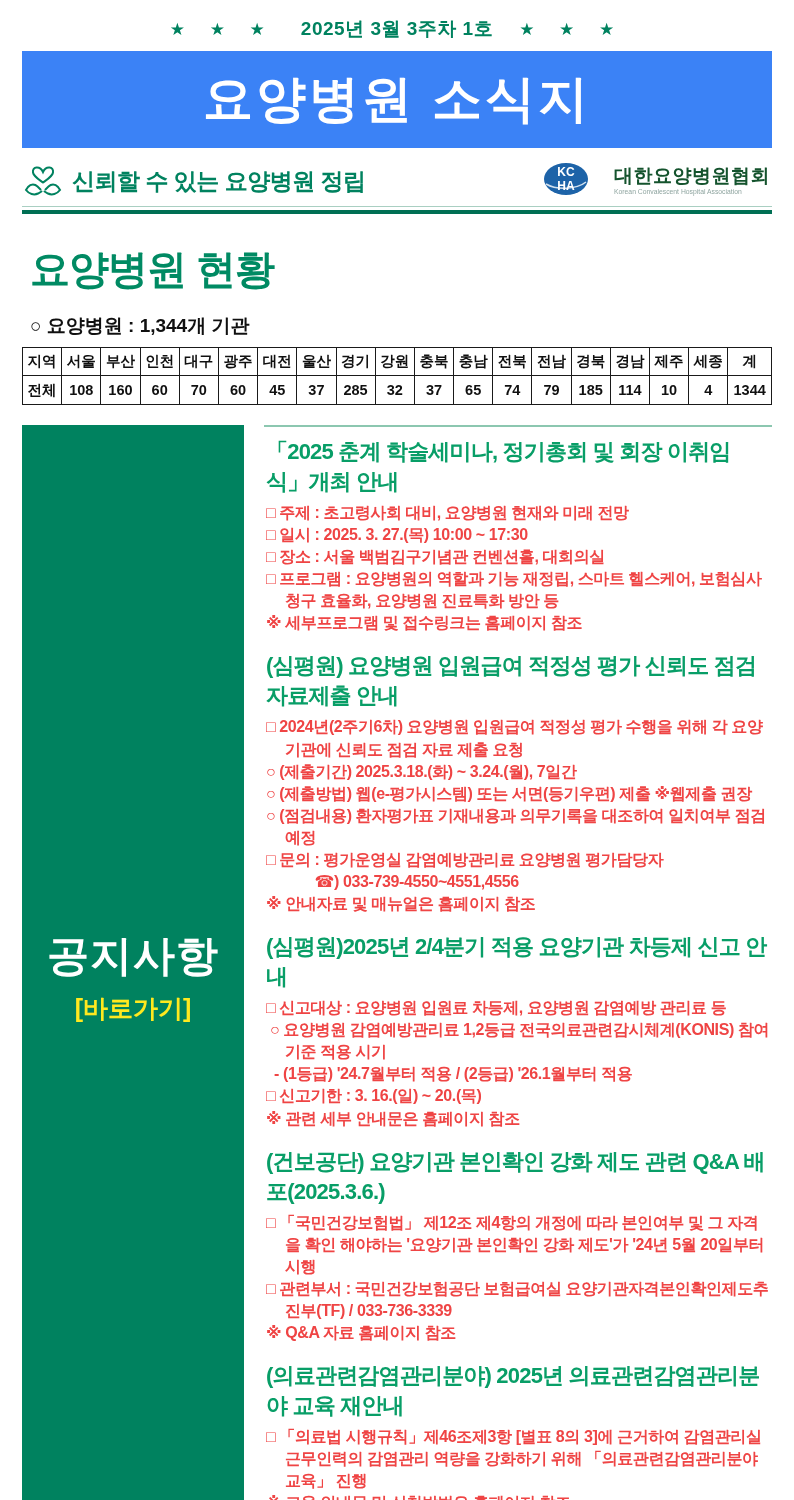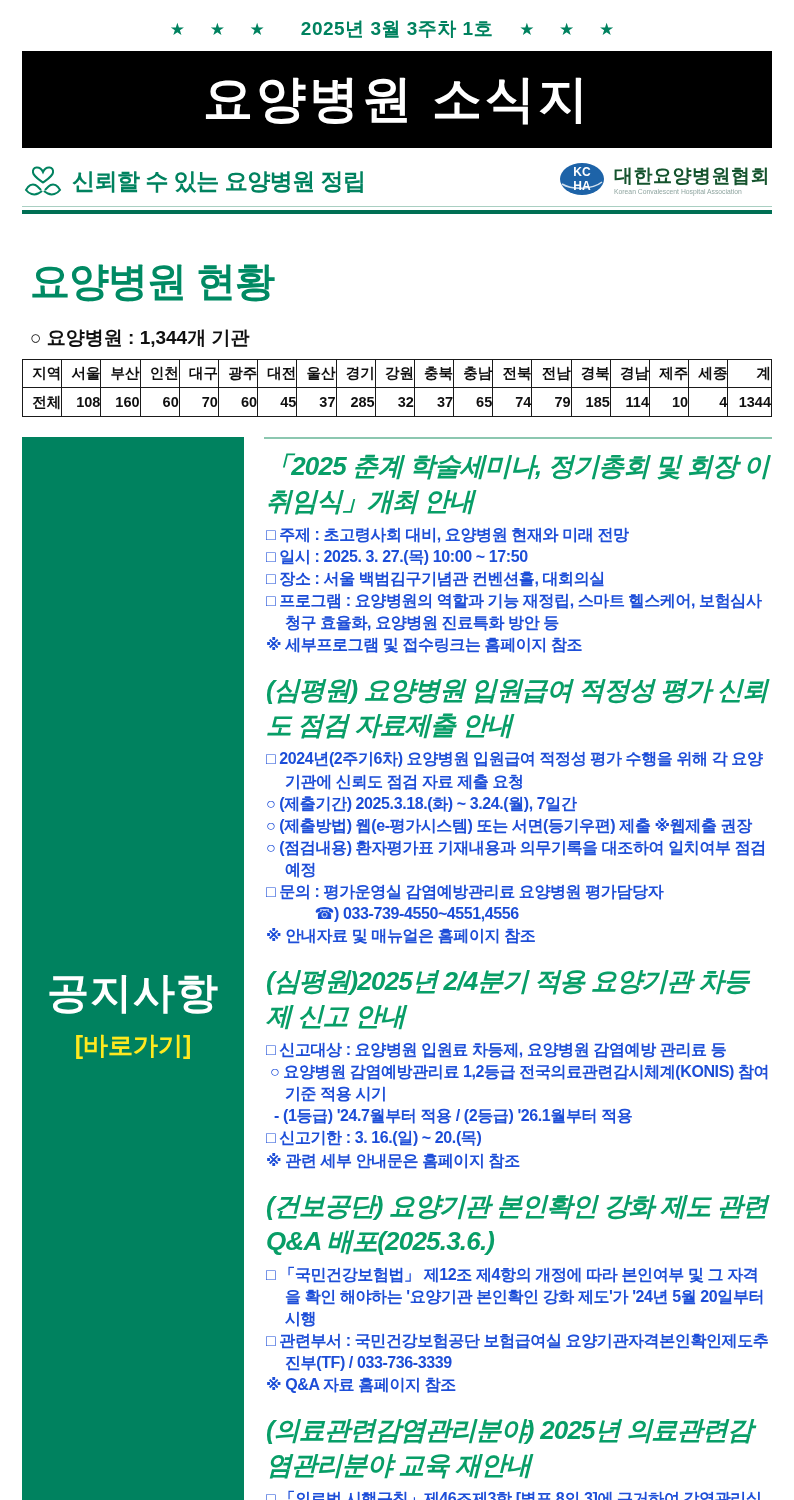--- a/index.html
+++ b/index.html
@@ -3,50 +3,50 @@
 <meta charset="utf-8">
 <style>
   * { margin:0; padding:0; box-sizing:border-box; }
   html,body { background:#ffffff; }
   body { font-family:"Liberation Sans","DejaVu Sans",sans-serif; width:794px; }
   .page { position:relative; width:794px; height:1500px; background:#fff; overflow:hidden; }
 
   
   .issue-line { text-align:center; padding-top:16px; color:#00825f; font-weight:800; font-size:19px; letter-spacing:0.5px; display:flex; justify-content:center; align-items:center; gap:26px;}
   .stars { letter-spacing:10px; font-size:17px; color:#00825f; }
-  .banner { margin:9px 22px 0; background:#000000; height:97px; display:flex; align-items:center; justify-content:center; }
+  .banner { margin:9px 22px 0; background:#3b82f6; height:97px; display:flex; align-items:center; justify-content:center; }
   .banner-title { color:#ffffff; font-size:50px; font-weight:800; letter-spacing:3px; }
   .tagline-row { display:flex; align-items:center; padding:16px 24px 6px; height:56px; }
   .tagline { display:flex; align-items:center; gap:10px; }
   .tagline-text { color:#00825f; font-size:23px; font-weight:800; letter-spacing:-0.5px; }
-  .logo-group { margin-left:auto; display:flex; align-items:center; gap:8px; }
+  .logo-group { margin-left:auto; display:flex; align-items:center; gap:24px; }
   .org-names { display:flex; flex-direction:column; line-height:1.05; }
   .org-name { font-size:19px; font-weight:800; color:#14532d; letter-spacing:0.5px;}
   .org-name-en { font-size:6.8px; color:#8fa5a0; margin-top:2px; }
   .rule-double { margin:2px 22px 0; height:8px; border-top:1px solid #a9cfc2; border-bottom:4px solid #006f54; }
 
   
-  .status { padding:4px 22px 0;margin-top:36px; }
+  .status { padding:28px 22px 0; }
   .status-heading { color:#008a63; font-size:40px; font-weight:800; letter-spacing:-1px; padding-left:8px; }
   .count-line { margin:16px 0 8px; padding-left:8px; color:#101010; font-size:19px; font-weight:800; }
   table.region-table { width:100%; border-collapse:collapse; }
-  .region-table th, .region-table td { border:1.6px solid #1a1a1a; text-align:right; font-size:14.5px; font-weight:800; color:#101010; padding:4px 0; }
+  .region-table th, .region-table td { border:1.6px solid #1a1a1a; text-align:center; font-size:14.5px; font-weight:800; color:#101010; padding:4px 0; }
   .region-table thead th { height:26px; }
   .region-table tbody td, .region-table tbody th { height:29px; }
 
   
   .notices { display:flex; margin:20px 22px 0; align-items:stretch; }
   .nsidebar { width:222px; background:#00825f; display:flex; flex-direction:column; align-items:center; justify-content:center; gap:8px; flex:none; }
   .nsidebar-title { color:#ffffff; font-size:42px; font-weight:800; letter-spacing:1px; }
   .nsidebar-link { color:#ffe91f; font-size:25px; font-weight:700; cursor:pointer; }
   .ncontent { flex:1; margin-left:20px; border-top:2px solid #8cc7b0; border-bottom:2px solid #8cc7b0; padding:10px 2px 12px; }
   .notice { margin-bottom:17px; }
   .notice:last-child { margin-bottom:0; }
-  .ntitle { color:#089e67; font-size:26px; font-weight:800; letter-spacing:-0.8px; margin-bottom:5px;font-style:italic; }
-  .nline { color:#1d4ed8; font-size:16px; font-weight:700; line-height:1.38; letter-spacing:-0.4px; white-space:pre-wrap; padding-left:19px; text-indent:-19px; }
+  .ntitle { color:#089e67; font-size:22px; font-weight:800; letter-spacing:-0.8px; margin-bottom:5px; }
+  .nline { color:#ef4444; font-size:16px; font-weight:700; line-height:1.38; letter-spacing:-0.4px; white-space:pre-wrap; padding-left:19px; text-indent:-19px; }
 
   
   .footer { display:flex; margin:14px 22px 0; align-items:flex-start; }
   .newscol { width:362px; flex:none; padding-left:8px; }
   .news-intro { color:#5cab8e; font-size:16px; font-weight:600; margin:2px 0 8px; }
 
   .poster { flex:1; margin-left:16px; border:7px solid #1f8a63; border-radius:18px; height:258px;
             background:linear-gradient(180deg,#f7c9d4 0%, #f9d2da 30%, #f7e4d8 62%, #f8f1da 100%);
             padding:12px 14px 10px; position:relative; overflow:hidden; }
   .ptitle1 { text-align:center; color:#e6684b; font-size:20px; font-weight:800; letter-spacing:0px; }
@@ -156,21 +156,21 @@
       <div class="nsidebar-title">공지사항</div>
       <div class="nsidebar-link">[바로가기]</div>
     </div>
     <div class="ncontent">
 
       <div class="notice">
         <div class="ntitle">「2025 춘계 학술세미나, 정기총회 및 회장 이취임식」개최 안내</div>
         <div>
 
         <div class="nline">□ 주제 : 초고령사회 대비, 요양병원 현재와 미래 전망</div>
-            <div class="nline">□ 일시 : 2025. 3. 27.(목) 10:00 ~ 17:50</div>
+            <div class="nline">□ 일시 : 2025. 3. 27.(목) 10:00 ~ 17:30</div>
             <div class="nline">□ 장소 : 서울 백범김구기념관 컨벤션홀, 대회의실</div>
             <div class="nline">□ 프로그램 : 요양병원의 역할과 기능 재정립, 스마트 헬스케어, 보험심사청구 효율화, 요양병원 진료특화 방안 등</div>
             <div class="nline">※ 세부프로그램 및 접수링크는 홈페이지 참조</div>
           </div>
       </div>
 
       <div class="notice">
         <div class="ntitle">(심평원) 요양병원 입원급여 적정성 평가 신뢰도 점검 자료제출 안내</div>
         <div>
 

